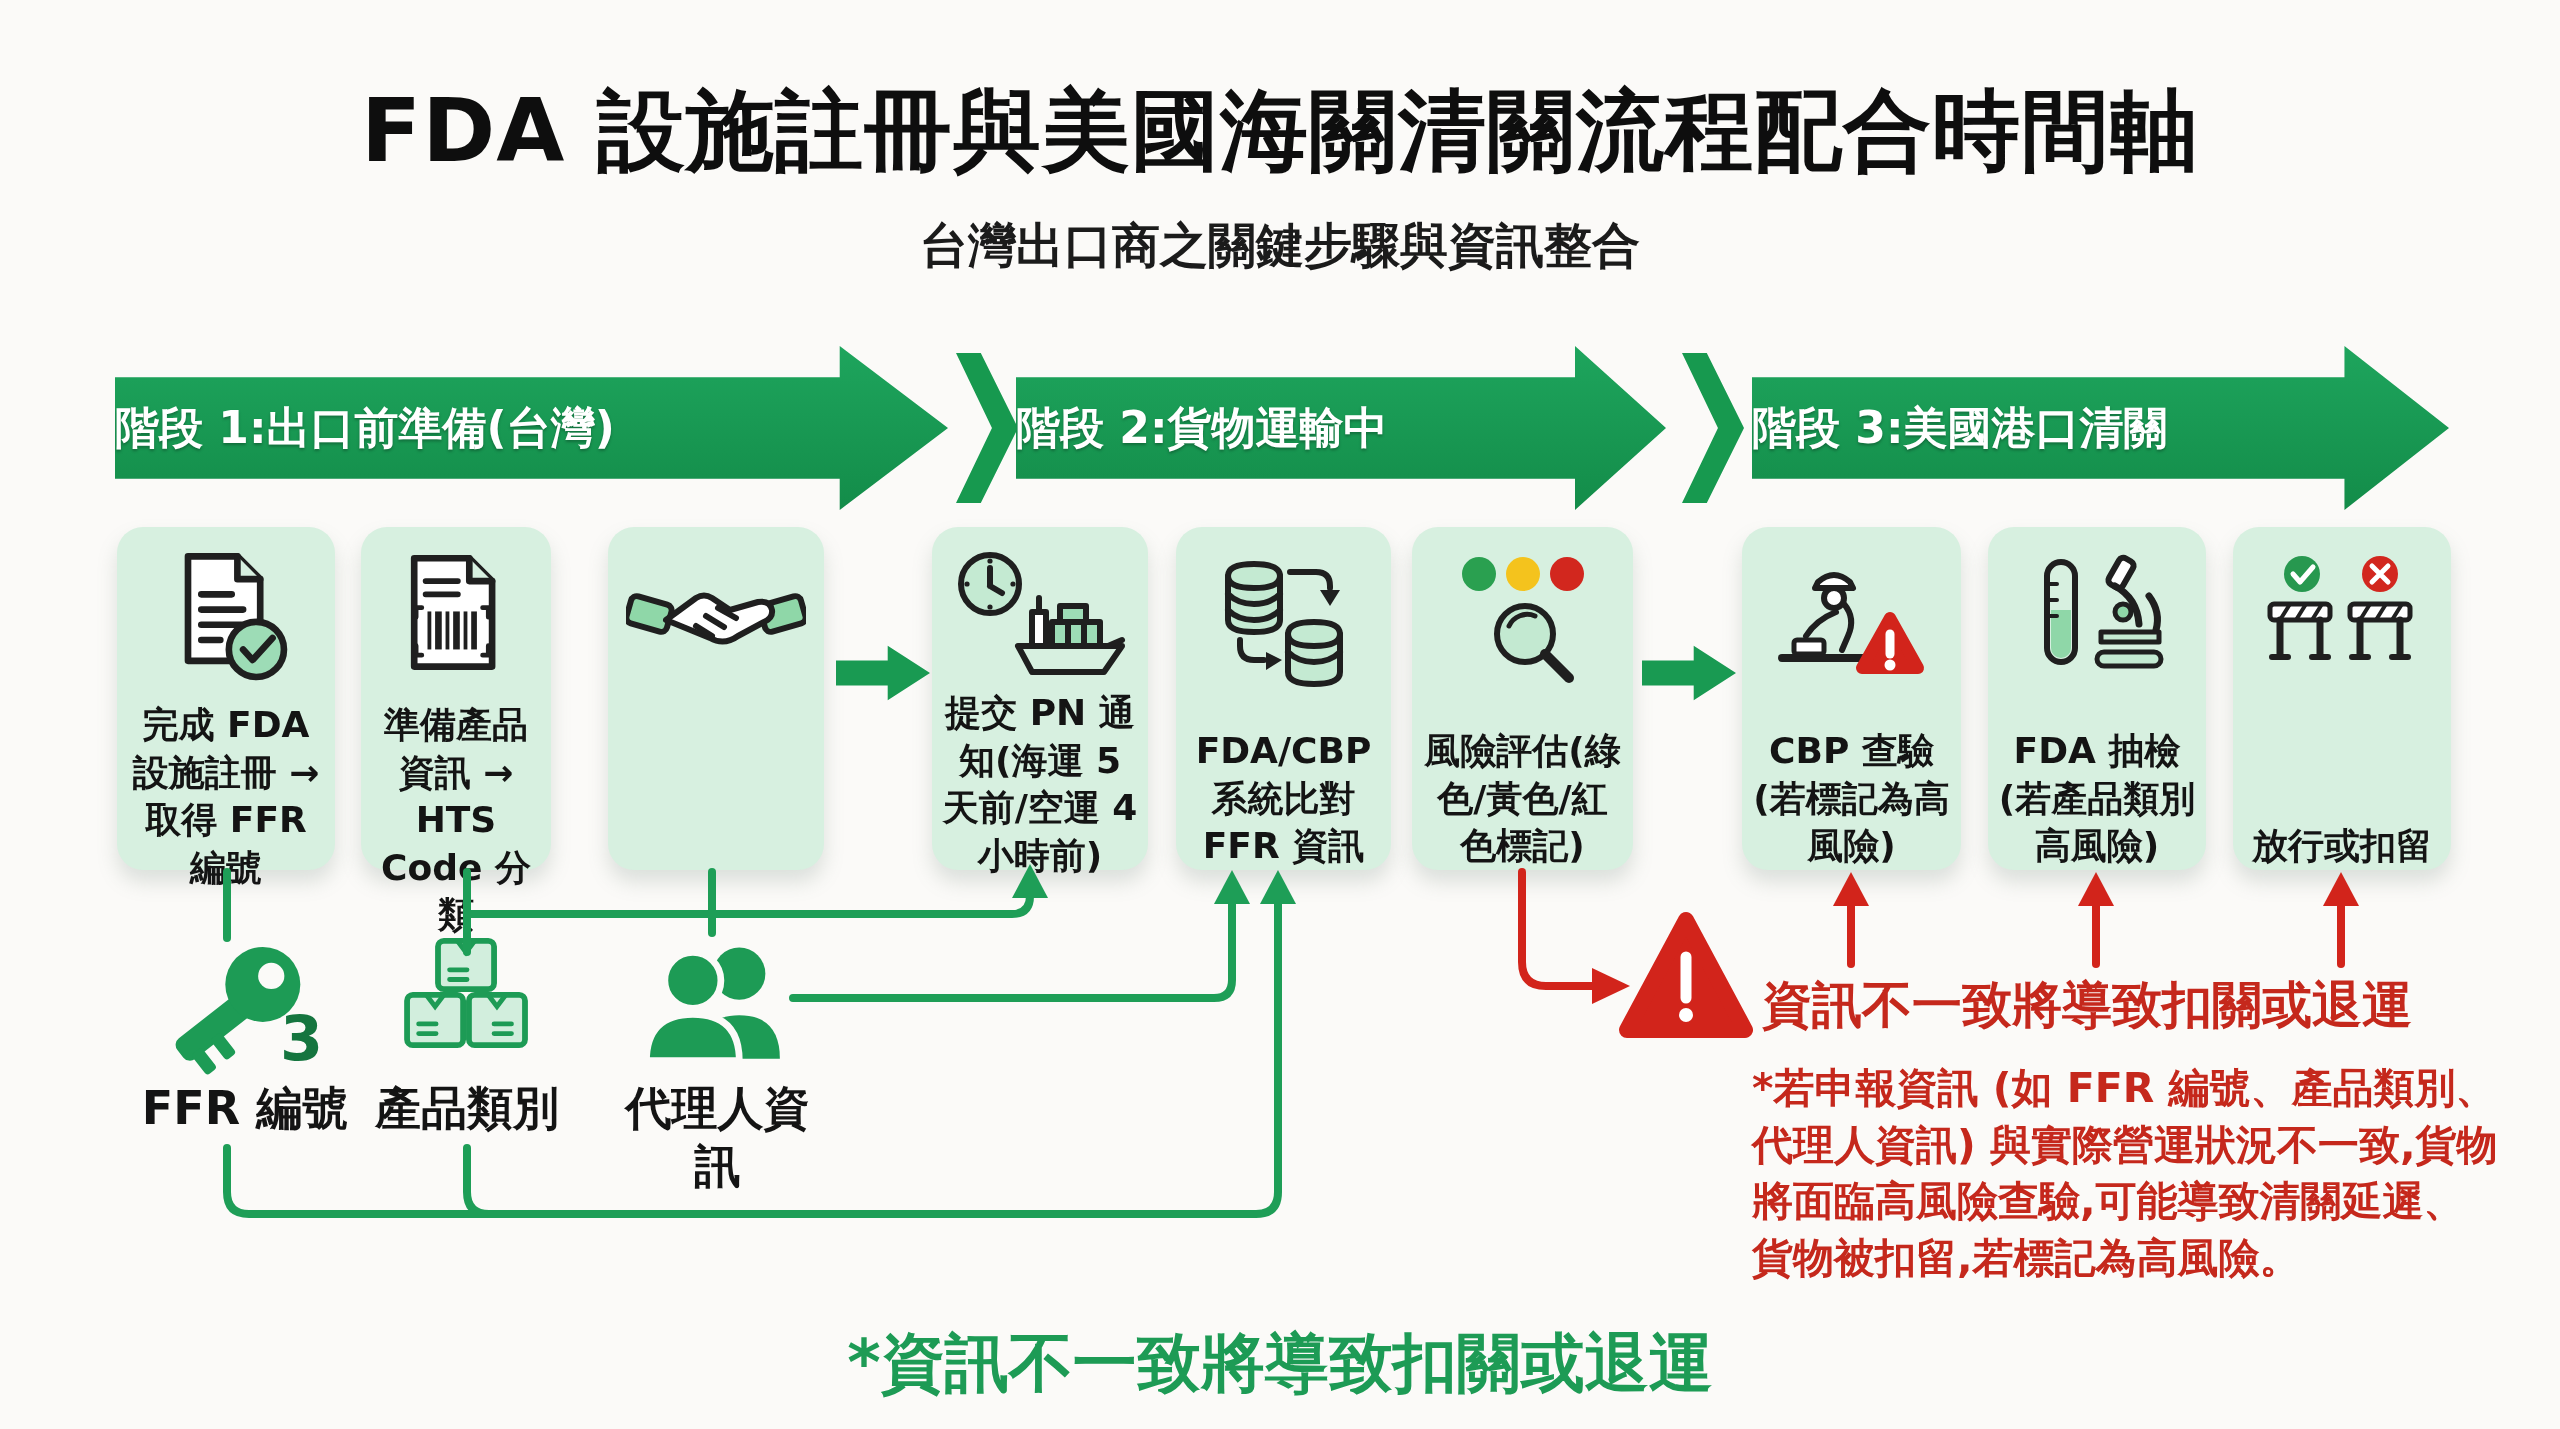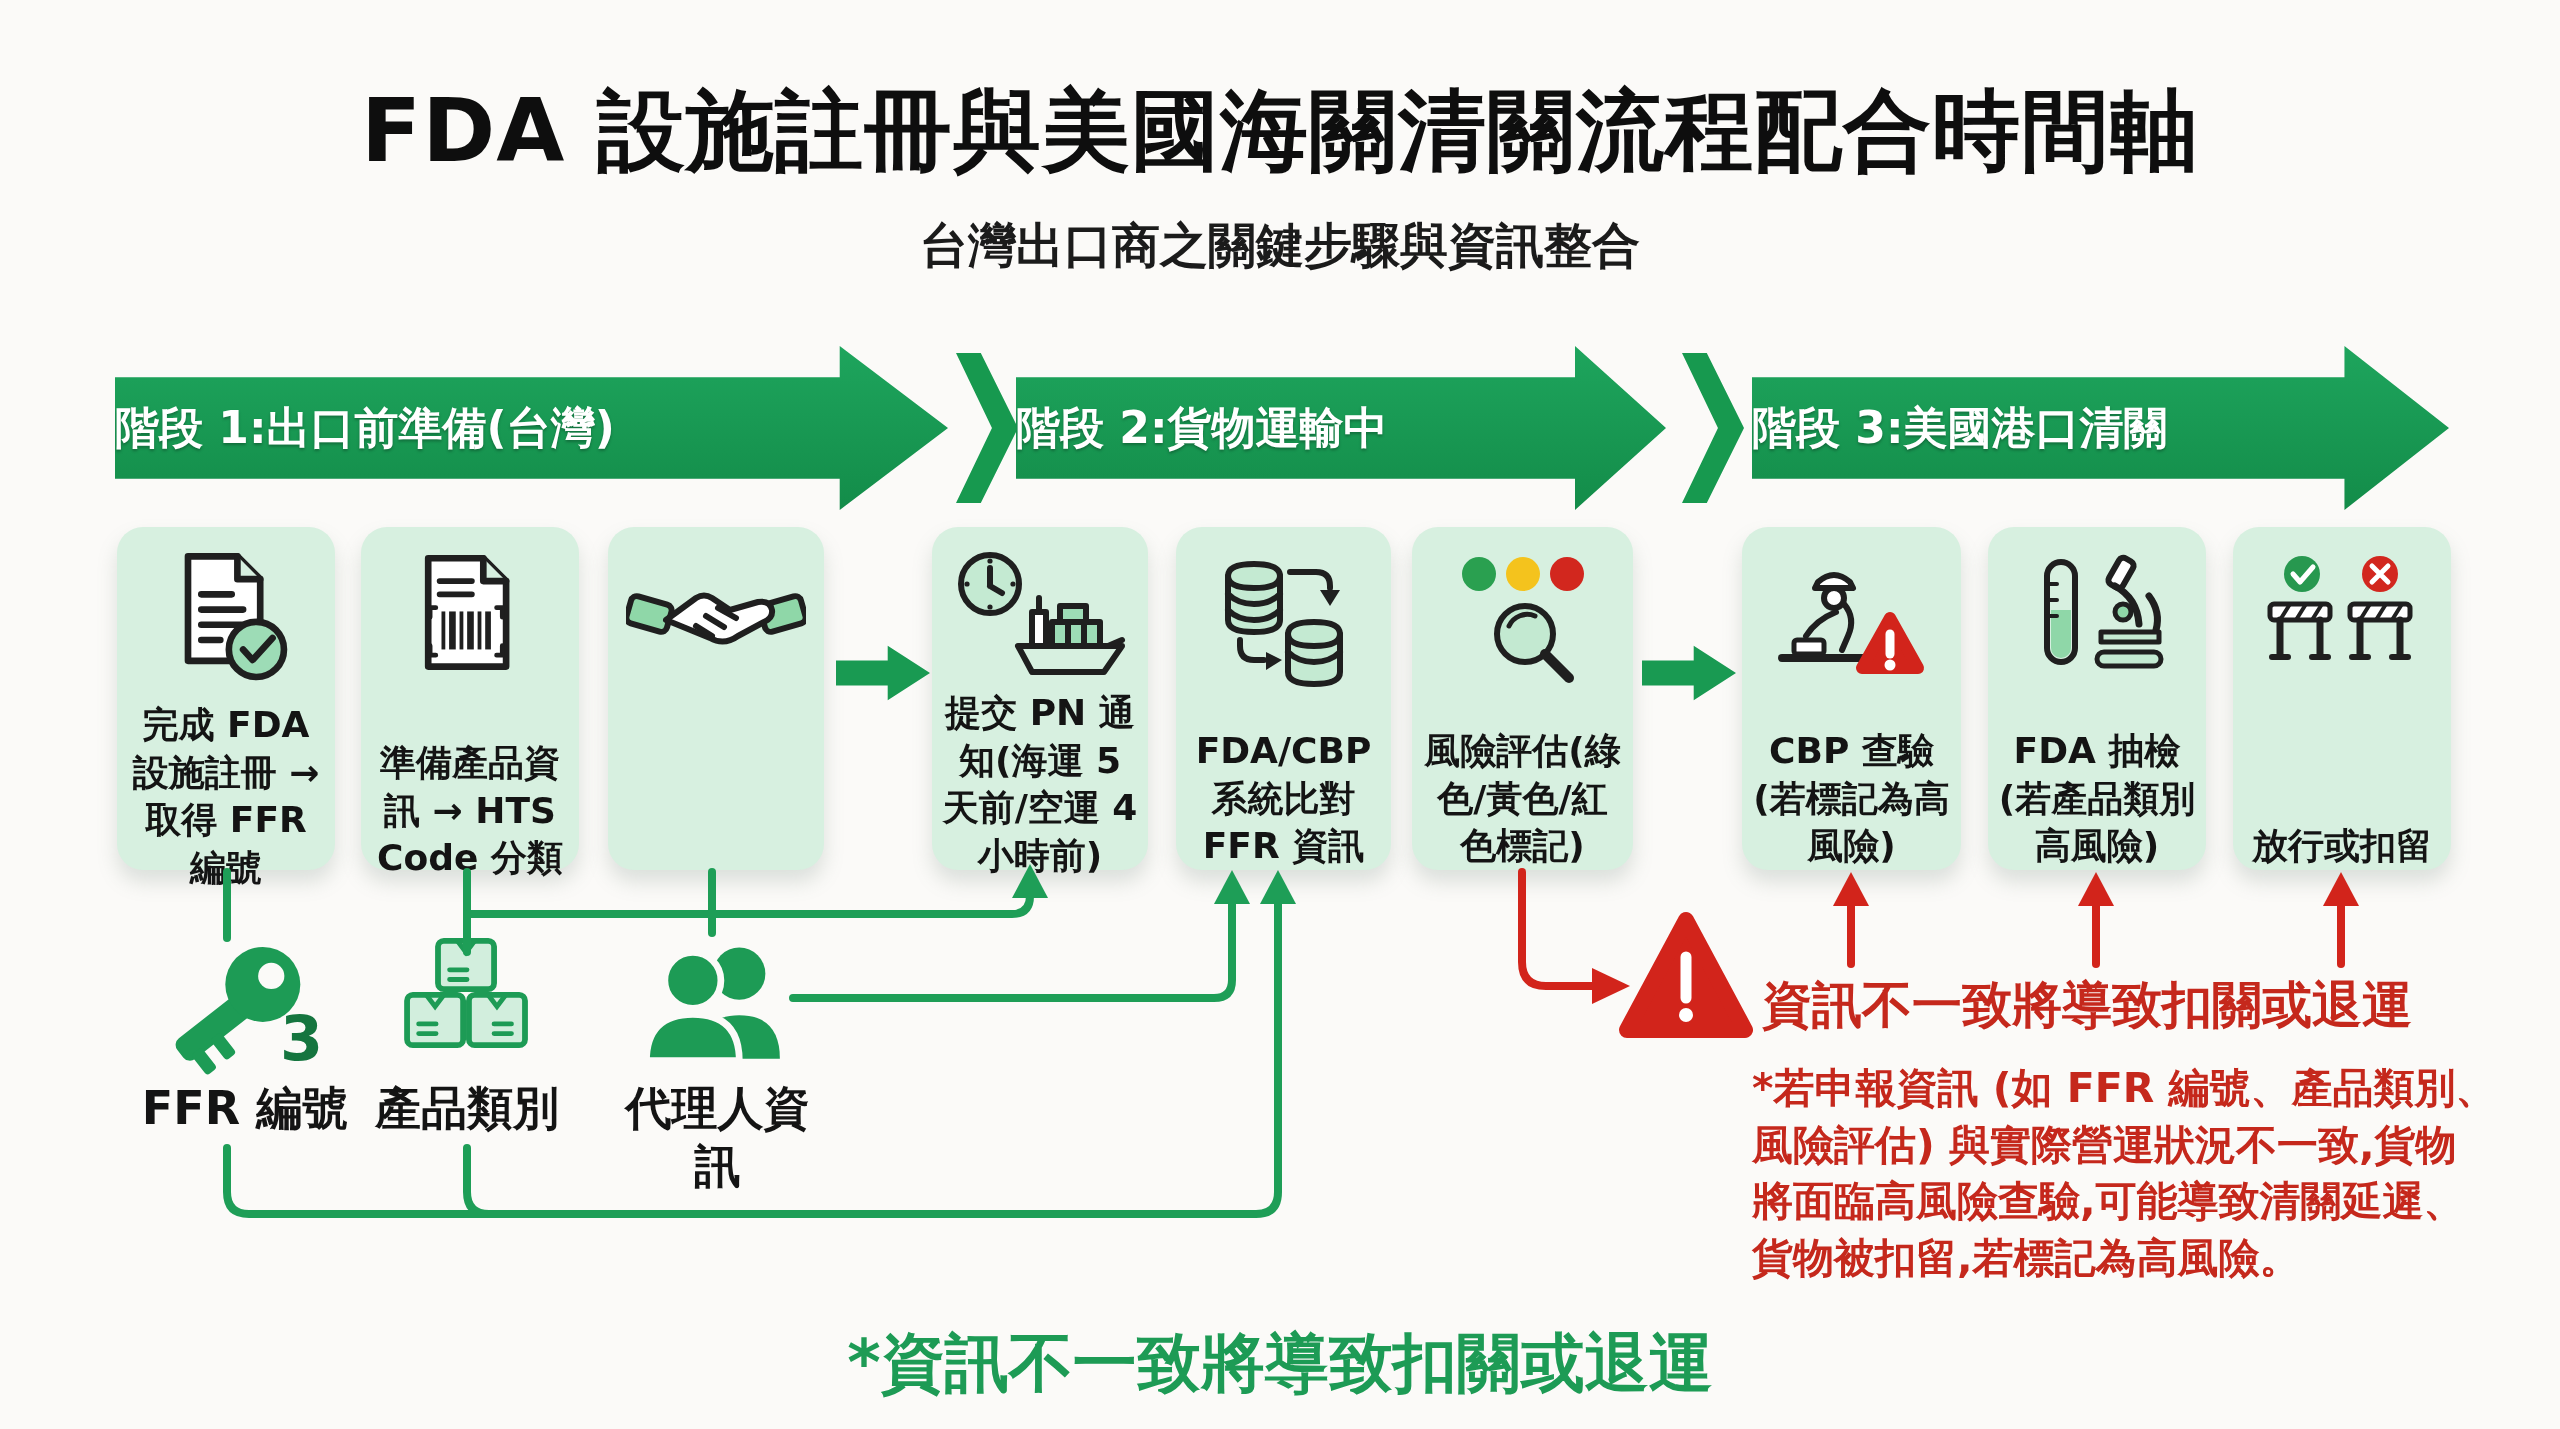--- a/index.html
+++ b/index.html
@@ -96,21 +96,21 @@
         <path d="M92 8 V32 H116" fill="#d7f0e0"></path>
         <path d="M54 48 H86 M54 64 H98 M54 80 H98 M54 96 H74" fill="none"></path>
         <circle cx="112" cy="106" r="29" fill="#9ddcb6"></circle>
         <path d="M98 106 l10 11 l21 -23" fill="none"></path>
       </g>
     </svg>
   </div>
   <div class="lbl">完成 FDA 設施註冊 → 取得 FFR 編號</div>
 </div>
 
-<div class="card" style="left:361px;width:218px;gap:38px;">
+<div class="card" style="left:361px;width:190px;">
   <div class="icn">
     <svg width="152" height="146" viewBox="0 0 160 150">
       <g stroke="#1f1f1f" stroke-width="7" stroke-linejoin="round" stroke-linecap="round">
         <path d="M36 10 H94 L118 34 V124 H36 Z" fill="#ffffff"></path>
         <path d="M94 10 V34 H118" fill="#d7f0e0"></path>
         <path d="M48 34 H82 M48 48 H82" fill="none" stroke-width="6"></path>
       </g>
       <g fill="#1f1f1f">
         <rect x="50" y="66" width="4" height="40"></rect>
           <rect x="58" y="66" width="7" height="40"></rect>
@@ -337,18 +337,18 @@
   <g>
     <path d="M1686 920 L1745 1030 H1627 Z" fill="#d2241b" stroke="#d2241b" stroke-width="16" stroke-linejoin="round"></path>
     <path d="M1686 957 V998" stroke="#ffffff" stroke-width="11" stroke-linecap="round"></path>
     <circle cx="1686" cy="1015" r="7" fill="#ffffff"></circle>
   </g>
 </svg>
 
 <div class="warn-head">資訊不一致將導致扣關或退運</div>
 <div class="warn-body">
   <div>*若申報資訊 (如 FFR 編號、產品類別、</div>
-  <div>風險評估) 與實際營運狀況不一致,貨物</div>
+  <div>代理人資訊) 與實際營運狀況不一致,貨物</div>
   <div>將面臨高風險查驗,可能導致清關延遲、</div>
   <div>貨物被扣留,若標記為高風險。</div>
 </div>
 
 <div class="footnote">*資訊不一致將導致扣關或退運</div>
 
 </body></html>

